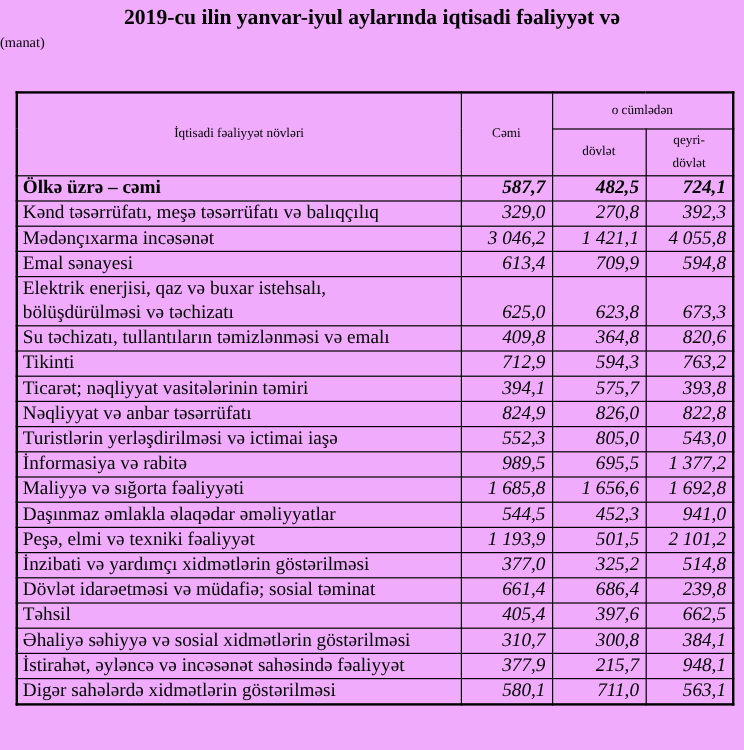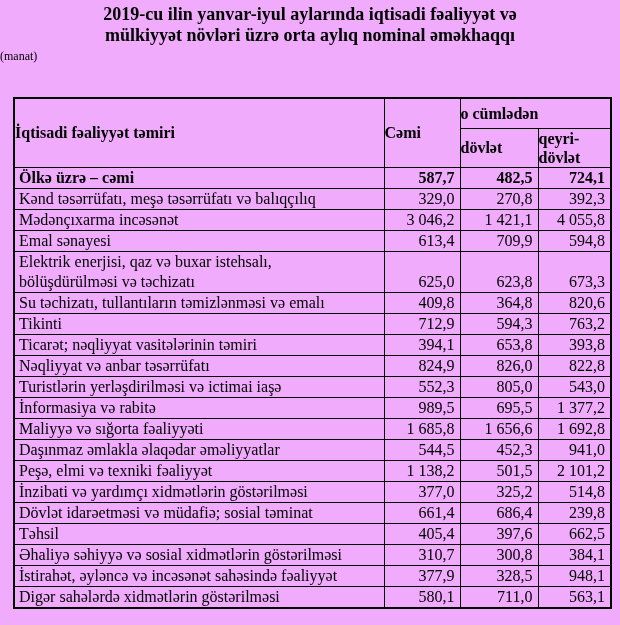--- a/index.html
+++ b/index.html
@@ -35,23 +35,23 @@
     margin: 30px 0 0 13px;
     border: 2px solid #000;
   }
   table.salary th,
   table.salary td {
     border: 1px solid #000;
     box-sizing: border-box;
     overflow: hidden;
   }
   thead th {
-    font-weight: bold;
-    font-size: 16px;
-    text-align: left;
+    font-weight: normal;
+    font-size: 11px;
+    text-align: center;
     vertical-align: middle;
     padding: 0;
     line-height: 19px;
     white-space: pre-line;
   }
   thead tr.h1 { height: 30px; }
   thead tr.h2 { height: 34px; }
   tbody td {
     font-size: 16px;
     line-height: 20px;
@@ -62,44 +62,44 @@
   td.label {
     text-align: left;
     padding-left: 4px;
     padding-right: 2px;
     white-space: pre-line;
   }
   td.num {
     text-align: right;
     padding-right: 5px;
     padding-left: 2px;
+    font-style: italic;
   }
   tr.bold td { font-weight: bold; }
   td.vbottom { vertical-align: bottom; }
 </style>
 </head>
 <body>
 
 <div class="page">
   <div class="title">
     <div>2019-cu ilin yanvar-iyul aylarında iqtisadi fəaliyyət və</div>
-    <div>mülkiyyət növləri üzrə orta aylıq nominal əməkhaqqı</div>
   </div>
   <div class="unit">(manat)</div>
 
   <table class="salary">
     <colgroup>
       <col style="width:370px">
       <col style="width:76px">
       <col style="width:78px">
       <col style="width:73px">
     </colgroup>
     <thead>
       <tr class="h1">
-        <th rowspan="2">İqtisadi fəaliyyət təmiri</th>
+        <th rowspan="2">İqtisadi fəaliyyət növləri</th>
         <th rowspan="2">Cəmi</th>
         <th colspan="2">o cümlədən</th>
       </tr>
       <tr class="h2">
         <th>dövlət</th>
         <th>qeyri-
 dövlət</th>
       </tr>
     </thead>
     <tbody id="table-body">
@@ -142,21 +142,21 @@
         </tr>
         <tr>
           <td class="label">Tikinti</td>
           <td class="num">712,9</td>
           <td class="num">594,3</td>
           <td class="num">763,2</td>
         </tr>
         <tr>
           <td class="label">Ticarət; nəqliyyat vasitələrinin təmiri</td>
           <td class="num">394,1</td>
-          <td class="num">653,8</td>
+          <td class="num">575,7</td>
           <td class="num">393,8</td>
         </tr>
         <tr>
           <td class="label">Nəqliyyat və anbar təsərrüfatı</td>
           <td class="num">824,9</td>
           <td class="num">826,0</td>
           <td class="num">822,8</td>
         </tr>
         <tr>
           <td class="label">Turistlərin yerləşdirilməsi və ictimai iaşə</td>
@@ -177,21 +177,21 @@
           <td class="num">1 692,8</td>
         </tr>
         <tr>
           <td class="label">Daşınmaz əmlakla əlaqədar əməliyyatlar</td>
           <td class="num">544,5</td>
           <td class="num">452,3</td>
           <td class="num">941,0</td>
         </tr>
         <tr>
           <td class="label">Peşə, elmi və texniki fəaliyyət</td>
-          <td class="num">1 138,2</td>
+          <td class="num">1 193,9</td>
           <td class="num">501,5</td>
           <td class="num">2 101,2</td>
         </tr>
         <tr>
           <td class="label">İnzibati və yardımçı xidmətlərin göstərilməsi</td>
           <td class="num">377,0</td>
           <td class="num">325,2</td>
           <td class="num">514,8</td>
         </tr>
         <tr>
@@ -208,21 +208,21 @@
         </tr>
         <tr>
           <td class="label">Əhaliyə səhiyyə və sosial xidmətlərin göstərilməsi</td>
           <td class="num">310,7</td>
           <td class="num">300,8</td>
           <td class="num">384,1</td>
         </tr>
         <tr>
           <td class="label">İstirahət, əyləncə və incəsənət sahəsində fəaliyyət</td>
           <td class="num">377,9</td>
-          <td class="num">328,5</td>
+          <td class="num">215,7</td>
           <td class="num">948,1</td>
         </tr>
         <tr>
           <td class="label">Digər sahələrdə xidmətlərin göstərilməsi</td>
           <td class="num">580,1</td>
           <td class="num">711,0</td>
           <td class="num">563,1</td>
         </tr>
       </tbody>
   </table>

